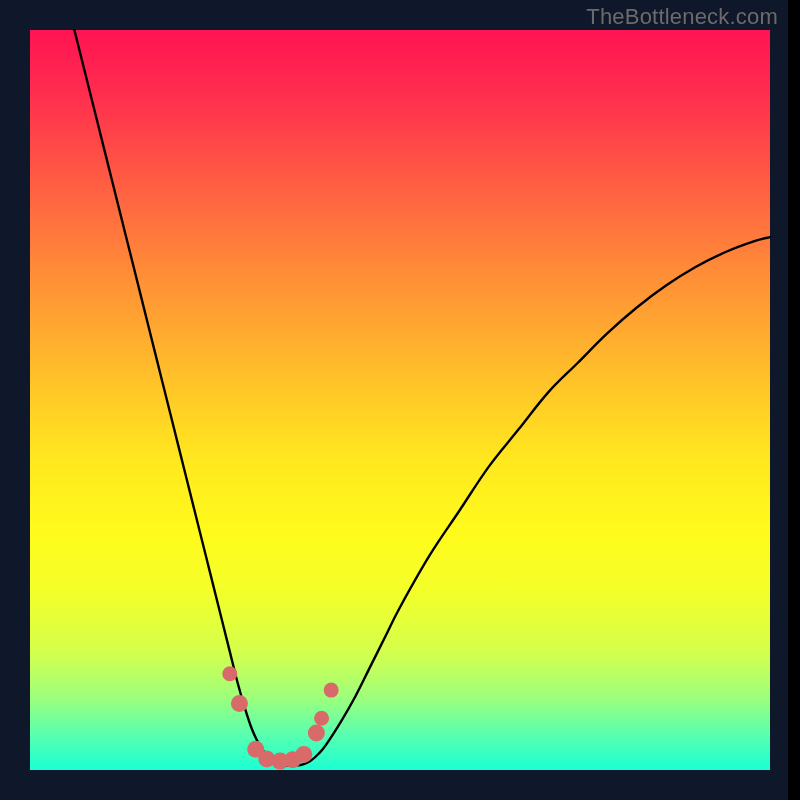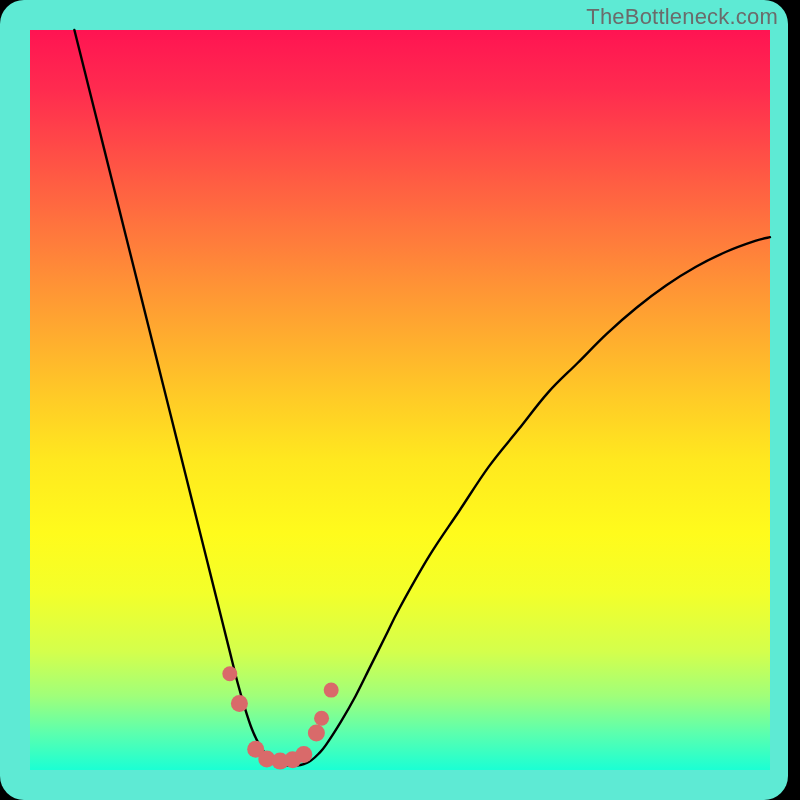--- a/index.html
+++ b/index.html
@@ -1,22 +1,21 @@
 <!DOCTYPE html>
 <html><head>
 <meta charset="utf-8">
 <style>
   * { margin: 0; padding: 0; box-sizing: border-box; }
   html, body { width: 800px; height: 800px; overflow: hidden; background: #000; }
   .frame {
     position: relative;
     width: 788px;
     height: 800px;
-    background: #5eead4;
-    border-radius: 24px;
+    background: #0f172a;
   }
   .plot-area {
     position: absolute;
     left: 30px;
     top: 30px;
     width: 740px;
     height: 740px;
     background: linear-gradient(to bottom,
       #ff1452 0%,
       #ff2b4f 8%,

